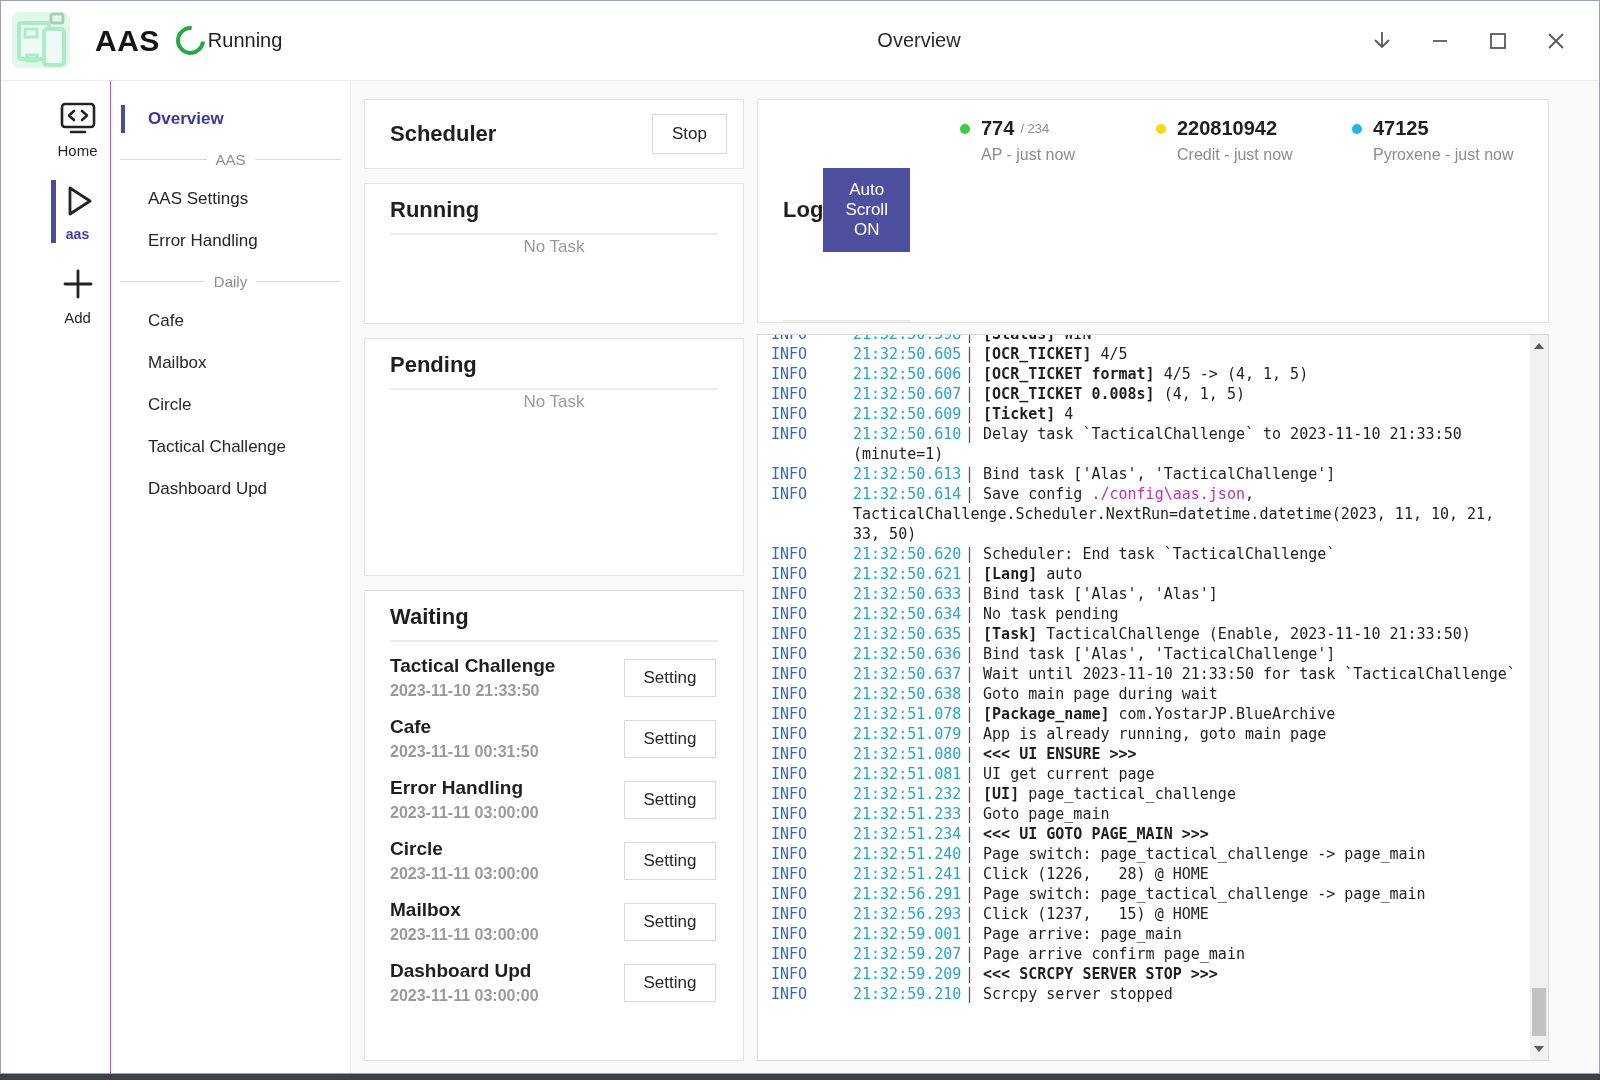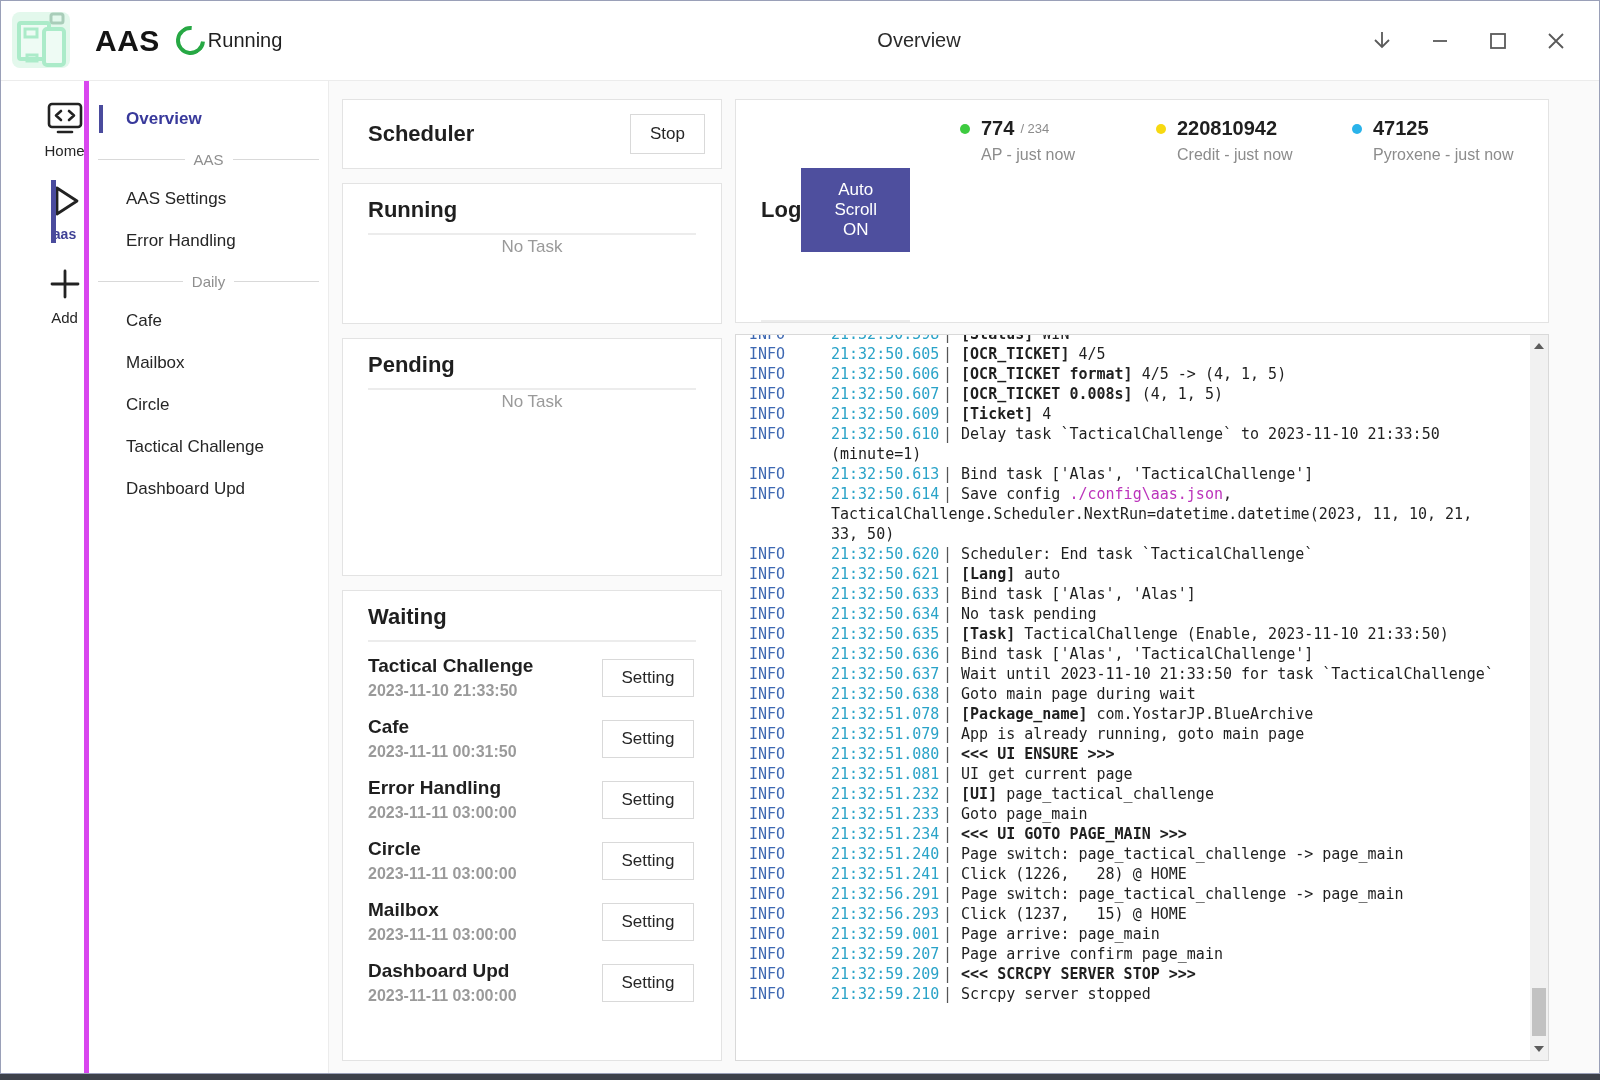--- a/index.html
+++ b/index.html
@@ -25,21 +25,21 @@
   .logo{width:64px;height:60px;flex:0 0 auto;}
   .app-name{font-size:30px;font-weight:800;color:#141414;margin-left:20px;letter-spacing:.5px;}
   .status{display:flex;align-items:center;margin-left:16px;}
   .spinner{width:21px;height:21px;border-radius:50%;border:4px solid #27a844;border-top-color:transparent;transform:rotate(50deg);}
   .status-label{font-size:20px;color:#1f1f1f;margin-left:3px;}
   .window-title{position:absolute;left:918px;transform:translateX(-50%);font-size:20px;color:#2b2b2b;}
   .win-controls{position:absolute;right:30px;top:0;height:100%;display:flex;align-items:center;gap:32px;}
   .win-btn{width:26px;height:26px;display:flex;align-items:center;justify-content:center;cursor:pointer;}
   
   .content{display:flex;height:993px;}
-  .rail{width:88px;background:#fff;border-right:5px solid #d946ef;box-sizing:border-box;padding-top:16px;display:flex;flex-direction:column;gap:14px;padding-left:44px;}
+  .rail{width:110px;background:#fff;border-right:1px solid #d946ef;box-sizing:border-box;padding-top:16px;display:flex;flex-direction:column;gap:14px;padding-left:44px;}
   .rail-item{position:relative;display:flex;flex-direction:column;align-items:center;padding:4px 0;cursor:pointer;}
   .rail-label{font-size:15px;color:#262626;margin-top:5px;}
   .rail-item.active .rail-label{color:#3f4196;font-weight:bold;font-size:14px;}
   .rail-bar{display:none;}
   .rail-item.active .rail-bar{display:block;position:absolute;left:6px;top:3px;bottom:3px;width:5px;background:#4a4b9d;}
   .nav{width:240px;background:#fff;border-right:1px solid #ececec;box-sizing:border-box;padding-top:17px;}
   .nav-item{position:relative;height:42px;display:flex;align-items:center;padding-left:37px;font-size:17px;color:#262626;cursor:pointer;}
   .nav-bar{display:none;}
   .nav-item.active{color:#38399b;font-weight:bold;}
   .nav-item.active .nav-bar{display:block;position:absolute;left:10px;top:7px;bottom:7px;width:4px;background:#4a4b9d;}

